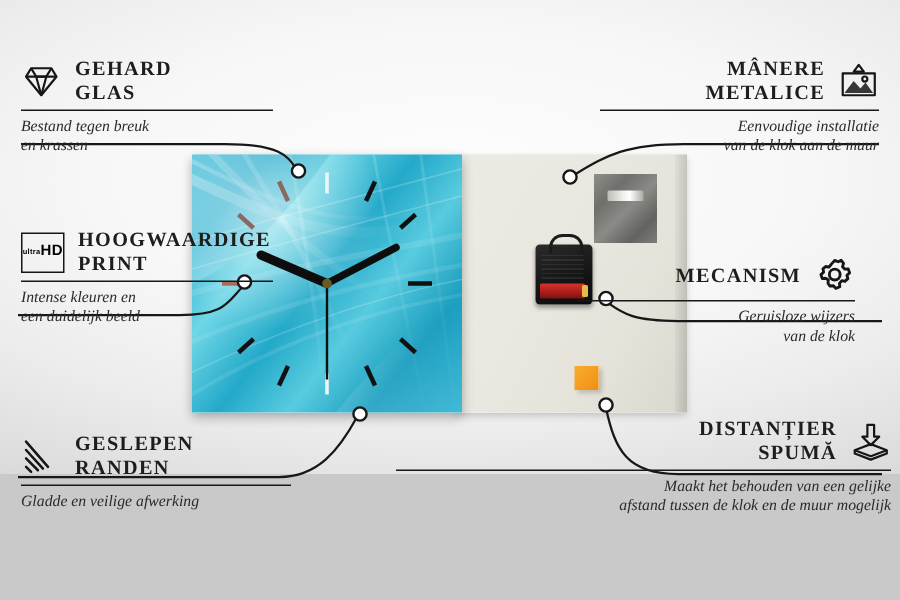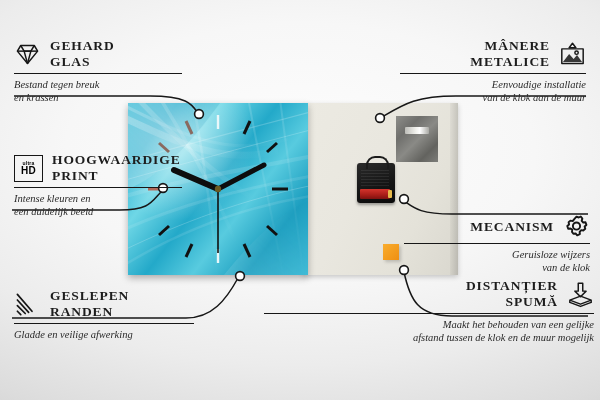--- a/index.html
+++ b/index.html
@@ -2,21 +2,21 @@
 <html><head>
 <meta charset="utf-8">
 <style>
   html,body{margin:0;padding:0;}
   body{
     width:600px;height:400px;overflow:hidden;
     font-family:"Liberation Serif",serif;
     background:#c9c9c9;
   }
   #stage{
-    position:relative;width:600px;height:400px;
+    position:relative;width:600px;height:316px;
     background:
       radial-gradient(ellipse 115% 95% at 50% 38%, #fdfdfd 0%, #f7f7f7 34%, #ececec 56%, #dcdcdc 76%, #c2c2c2 100%);
   }
 
   
   #connectors{position:absolute;left:0;top:0;width:600px;height:400px;pointer-events:none;}
 
   
   .product{
     position:absolute;left:128px;top:103px;width:330px;height:172px;
@@ -92,21 +92,21 @@
   .rule{height:1.4px;background:#171717;margin:3px 0 4px;}
   .sub{
     font-family:"Liberation Serif",serif;
     font-size:10.5px;color:#2a2a2a;line-height:13px;font-style:italic;
   }
   .feat.right .ttl,.feat.right .sub{text-align:right;}
 
   
   .hdbox{
     width:27px;height:25px;border:1.6px solid #161616;
-    display:flex;flex-direction:column;align-items:center;justify-content:center;line-height:1;
+    display:flex;flex-direction:row;align-items:center;justify-content:center;line-height:1;
   }
   .hdbox .u{font-family:"Liberation Sans",sans-serif;font-size:5px;font-weight:700;letter-spacing:.2px;}
   .hdbox .h{font-family:"Liberation Sans",sans-serif;font-size:10px;font-weight:700;letter-spacing:.2px;}
 </style>
 </head>
 <body>
 
 <div id="stage">
 
   <div class="product">
@@ -273,21 +273,21 @@
           <path d="M3.5 18.6 L9 11.5 L13 16 L16 12.5 L20.5 18.6 Z" fill="#161616" stroke="none" opacity=".85"></path>
           <circle cx="15.6" cy="10.4" r="1.5"></circle>
         </g>
       </svg>
     </div>
     <div class="rule"></div>
     <div class="sub">Eenvoudige installatie</div>
     <div class="sub">van de klok aan de muur</div>
   </div>
 
-  <div class="feat right" style="right:10px;top:170px;width:186px;margin-top:43px;">
+  <div class="feat right" style="right:30px;top:170px;width:186px;">
     <div class="row">
       <div>
         <div class="ttl">MECANISM</div>
       </div>
       <svg class="ico" viewBox="0 0 24 24">
         <g fill="none" stroke="#161616" stroke-width="1.7" stroke-linejoin="round">
           <path d="M12 3.2 L14 4 L15.8 3.1 L17.2 5 L16.6 7 L18 8.4 L20 8.2 L20.8 10.6 L19.2 12 L19.8 14 L18 15.6 L16.2 15.2 L14.8 16.8 L15 18.8 L12.6 19.8 L11.2 18.2 L9.2 18.4 L8 16.8 L8.2 14.8 L6.6 13.8 L4.6 14 L3.8 11.6 L5.4 10.2 L5 8.2 L6.6 6.8 L8.6 7.2 L10 5.4 Z"></path>
           <circle cx="12" cy="11.6" r="3.2"></circle>
         </g>
       </svg>

